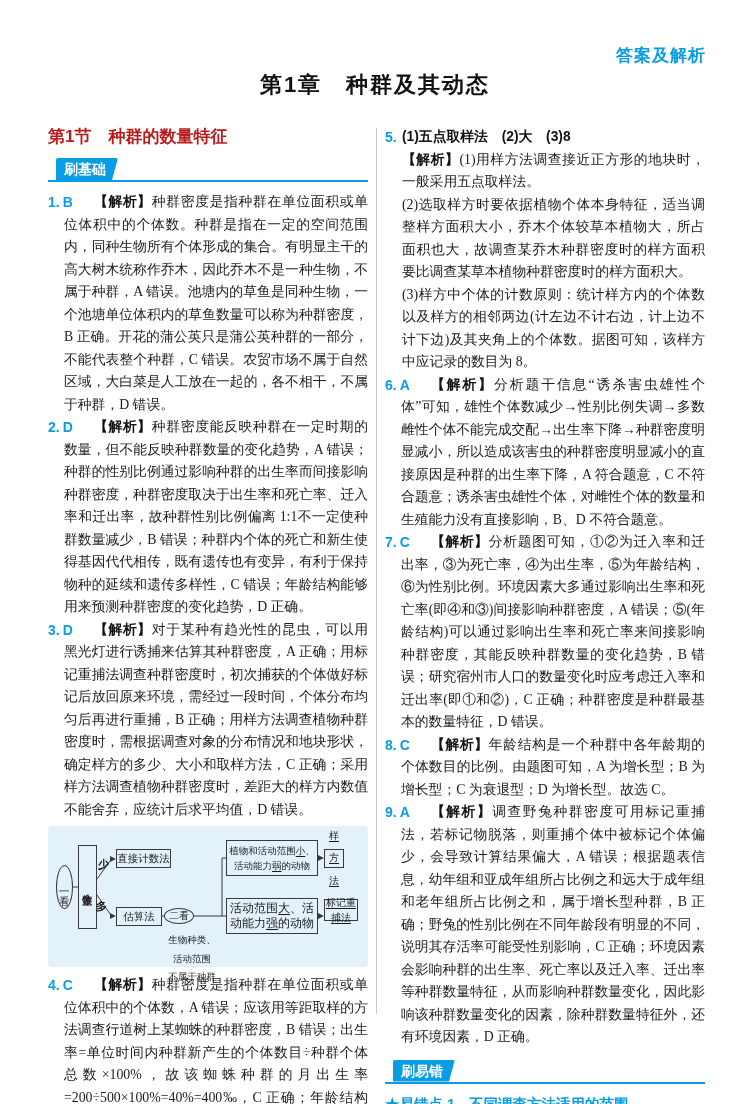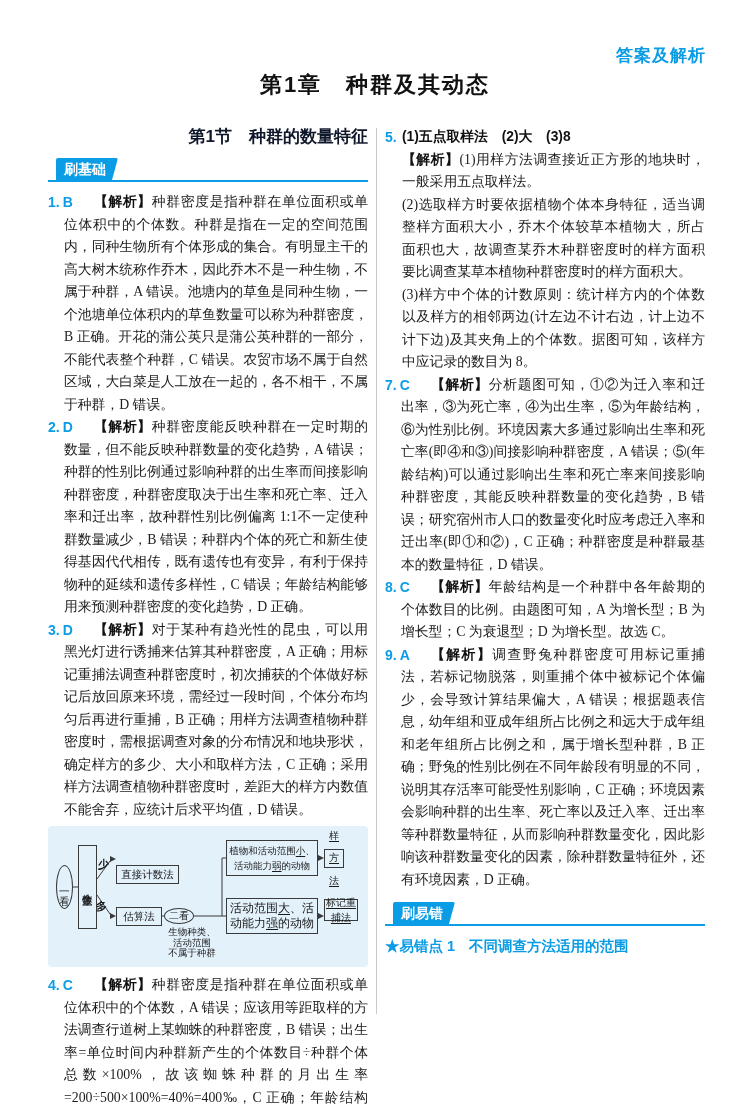--- a/index.html
+++ b/index.html
@@ -14,22 +14,22 @@
   }
   .chapter{
     position:absolute;top:70px;left:0;width:100%;text-align:center;
     font-family:"Liberation Sans",sans-serif;font-weight:bold;
     font-size:22px;color:#111;letter-spacing:2px;
   }
   .columns{position:absolute;top:126px;left:48px;display:flex;}
   .col{width:320px;font-size:13.8px;line-height:22.5px;text-align:justify;}
   .divider{width:1px;background:#c9c9c9;height:886px;margin:2px 8px 0 8px;}
   .sec-title{
-    text-align:right;font-family:"Liberation Sans",sans-serif;font-weight:bold;
-    font-size:17px;color:#0f172a;margin:0 0 10px 0;line-height:22px;text-indent:0;
+    text-align:left;font-family:"Liberation Sans",sans-serif;font-weight:bold;
+    font-size:17px;color:#b91c1c;margin:0 0 10px 0;line-height:22px;text-indent:0;
   }
   .badge-row{border-bottom:2px solid #0a9ce5;margin:0 0 9px 0;height:22px;padding-left:8px;}
   .badge{
     display:inline-block;background:#0a9ce5;color:#fff;
     font-family:"Liberation Sans",sans-serif;font-weight:bold;font-size:14px;
     line-height:22px;padding:0 12px 0 8px;border-radius:2px 2px 0 0;
     clip-path:polygon(0 0,100% 0,calc(100% - 6px) 100%,0 100%);
   }
   .ans{position:relative;padding-left:16px;text-indent:30px;margin:0;}
   .ans .num{
@@ -48,21 +48,21 @@
   .mtag{color:#0a9ce5;font-family:"Liberation Sans",sans-serif;font-weight:bold;}
   .mname{color:#111;font-family:"Liberation Sans",sans-serif;font-weight:bold;}
   .flow{position:relative;height:124px;margin-top:5px;font-family:"Liberation Sans",sans-serif;color:#1a1a1a;text-align:left;text-indent:0;}
   .flow svg{position:absolute;left:0;top:0;}
   .fbox,.fell{position:absolute;border:1px solid #3a3a3a;box-sizing:border-box;
     display:flex;align-items:center;justify-content:center;text-align:center;}
   .fell{border-radius:50%;}
   .vtext{writing-mode:vertical-rl;text-orientation:upright;letter-spacing:1px;}
   .flabel{position:absolute;font-size:11px;font-weight:bold;}
   .fcrit{position:absolute;font-size:9.5px;line-height:10.5px;text-align:center;}
-  .fcrit span{display:block;}
+  .fcrit span{display:block;margin-top:8px;}
   .u{text-decoration:underline;text-underline-offset:2px;}
   .misc{font-family:"Liberation Sans",sans-serif;font-weight:bold;color:#0a9ce5;
     font-size:14.5px;margin:9px 0 4px 0;text-indent:0;}
   .misc .misc-title{margin-left:14px;}
 </style>
 </head>
 <body>
 
 <div>
 
@@ -109,21 +109,21 @@
               <polygon points="54,19 60,22 54,25"></polygon>
               <polygon points="54,76 60,79 54,82"></polygon>
               <polygon points="262,18 268,21 262,24"></polygon>
               <polygon points="262,76 268,79 262,82"></polygon>
             </g>
           </svg>
           <div class="fell vtext" style="left:0;top:28px;width:17px;height:44px;font-size:10.5px;">一看</div>
           <div class="fbox vtext" style="left:22px;top:8px;width:19px;height:84px;font-size:10.5px;">个体数量</div>
           <span class="flabel" style="left:42px;top:16px;">少</span>
           <span class="flabel" style="left:40px;top:58px;">多</span>
-          <div class="fbox" style="left:60px;top:28px;width:63px;height:19px;font-size:10.5px;">直接计数法</div>
+          <div class="fbox" style="left:60px;top:12px;width:55px;height:19px;font-size:10.5px;">直接计数法</div>
           <div class="fbox" style="left:60px;top:70px;width:46px;height:19px;font-size:10.5px;">估算法</div>
           <div class="fell" style="left:108px;top:71px;width:30px;height:16px;font-size:10px;background:#e3f1fb;">二看</div>
           <div class="fcrit" style="left:96px;top:90px;width:80px;">
             <span>生物种类、</span>
             <span>活动范围</span>
             <span>不属于种群</span>
           </div>
           <div class="fbox" style="left:170px;top:3px;width:92px;height:36px;font-size:9.5px;line-height:15px;">
             <span><span>植物和活动范围</span><span class="u">小</span><span>、活动能力</span><span class="u">弱</span><span>的动物</span></span>
           </div>
@@ -146,20 +146,24 @@
     <div class="col">
 
       <div class="a5">
         <span class="num">5.</span>
         <p class="ansline">(1)五点取样法　(2)大　(3)8</p>
         <p><span class="tag">【解析】</span><span>(1)用样方法调查接近正方形的地块时，一般采用五点取样法。</span></p>
         <p>(2)选取样方时要依据植物个体本身特征，适当调整样方面积大小，乔木个体较草本植物大，所占面积也大，故调查某乔木种群密度时的样方面积要比调查某草本植物种群密度时的样方面积大。</p>
         <p>(3)样方中个体的计数原则：统计样方内的个体数以及样方的相邻两边(计左边不计右边，计上边不计下边)及其夹角上的个体数。据图可知，该样方中应记录的数目为 8。</p>
       </div>
 
+      <p class="ans">
+        <span class="num"><span>6.</span><span class="letter">A</span></span>
+        <span class="tag">【解析】</span><span>分析题干信息“诱杀害虫雄性个体”可知，雄性个体数减少→性别比例失调→多数雌性个体不能完成交配→出生率下降→种群密度明显减小，所以造成该害虫的种群密度明显减小的直接原因是种群的出生率下降，A 符合题意，C 不符合题意；诱杀害虫雄性个体，对雌性个体的数量和生殖能力没有直接影响，B、D 不符合题意。</span>
+      </p>
 
       <p class="ans">
         <span class="num"><span>7.</span><span class="letter">C</span></span>
         <span class="tag">【解析】</span><span>分析题图可知，①②为迁入率和迁出率，③为死亡率，④为出生率，⑤为年龄结构，⑥为性别比例。环境因素大多通过影响出生率和死亡率(即④和③)间接影响种群密度，A 错误；⑤(年龄结构)可以通过影响出生率和死亡率来间接影响种群密度，其能反映种群数量的变化趋势，B 错误；研究宿州市人口的数量变化时应考虑迁入率和迁出率(即①和②)，C 正确；种群密度是种群最基本的数量特征，D 错误。</span>
       </p>
 
       <p class="ans">
         <span class="num"><span>8.</span><span class="letter">C</span></span>
         <span class="tag">【解析】</span><span>年龄结构是一个种群中各年龄期的个体数目的比例。由题图可知，A 为增长型；B 为增长型；C 为衰退型；D 为增长型。故选 C。</span>
       </p>

